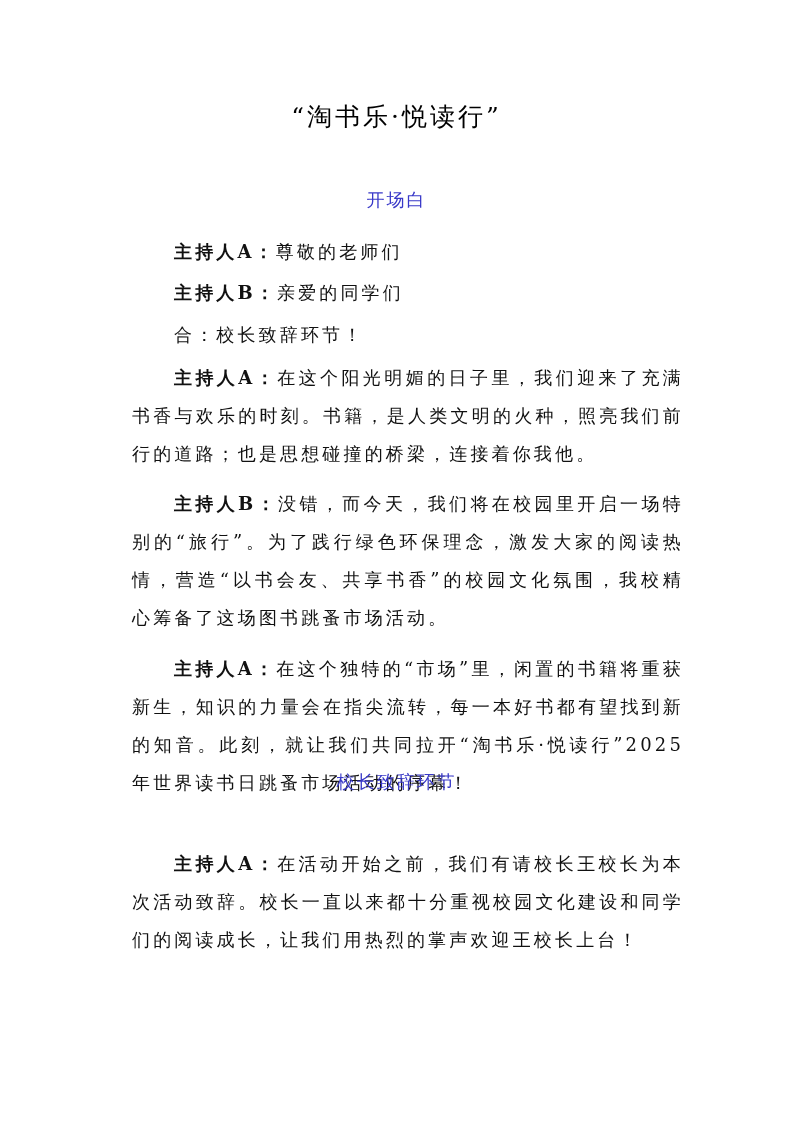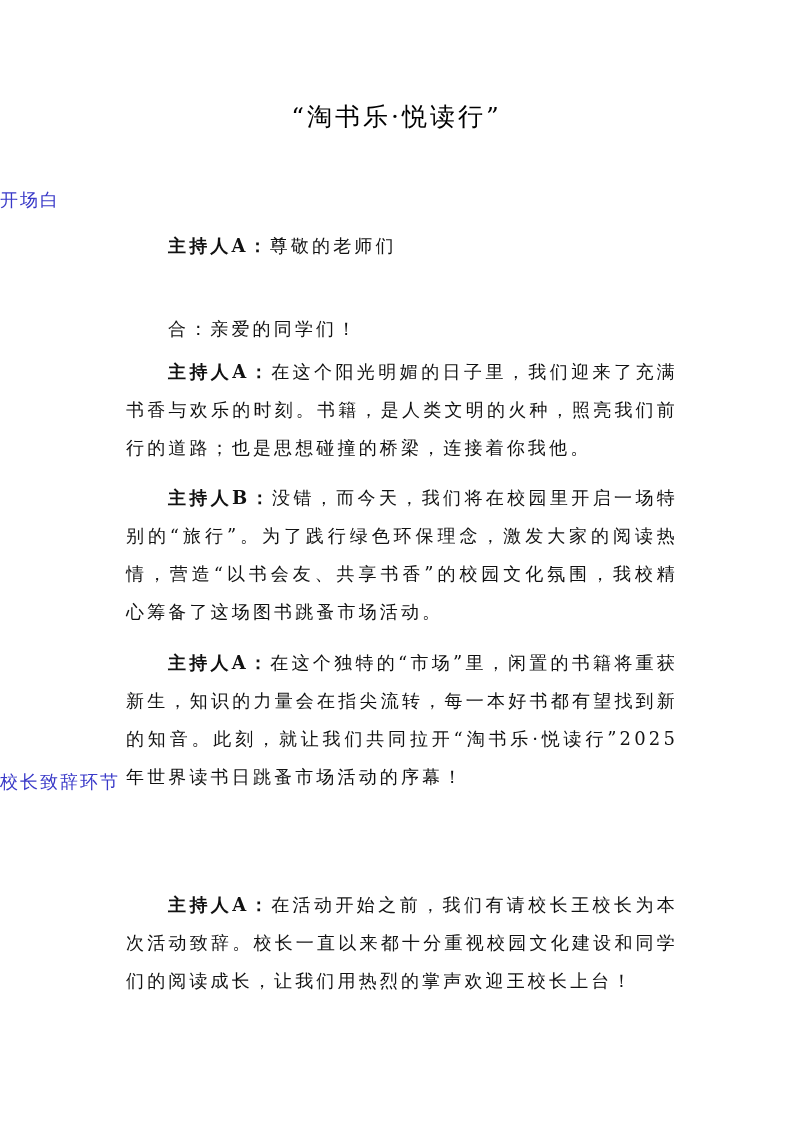--- a/index.html
+++ b/index.html
@@ -3,49 +3,52 @@
   <meta charset="utf-8">
   <style>
     html, body { margin: 0; padding: 0; background: #ffffff; }
     body { width: 793px; height: 1122px; position: relative; overflow: hidden;
            font-family: "DejaVu Serif", "Liberation Serif", serif; color: #111; }
     .page { position: absolute; left: 0; top: 0; width: 682px; height: 1122px; background: #fff; }
     .title { position: absolute; left: 0; width: 793px; text-align: center;
              font-size: 25px; letter-spacing: 1px; color: #000; line-height: 30px; }
     .t1 { top: 102px; letter-spacing: 3px; }
     .t2 { top: 142px; }
-    .section { position: absolute; left: 0; width: 793px; text-align: left;
+    .section { position: absolute; left: 0; width: 793px; text-align: center;
                font-size: 18px; color: #3838c8; letter-spacing: 2px; line-height: 24px; }
     .para { position: absolute; left: 122px; width: 552px; font-size: 18px;
-            line-height: 38px; letter-spacing: 3.15px; text-align: justify; margin: 4px; }
+            line-height: 38px; letter-spacing: 3.15px; text-align: justify; margin: 10px; }
     .indent { text-indent: 42px; }
     .speaker { font-weight: bold; }
   </style>
 </head>
 <body>
 
 <div class="page">
   <div class="title t1">“淘书乐·悦读行”</div>
 
   <div class="section" style="top:188px;">开场白</div>
 
   <p class="para indent" style="top:223px;">
     <span class="speaker">主持人A：</span><span>尊敬的老师们</span>
   </p>
+  <p class="para indent" style="top:264px;">
+    <span class="speaker">主持人B：</span><span>亲爱的同学们</span>
+  </p>
   <p class="para indent" style="top:306px;">
-    <span>合：亲爱的同学们！</span>
+    <span>合：校长致辞环节！</span>
   </p>
   <p class="para indent" style="top:475px;">
     <span class="speaker">主持人B：</span><span>没错，而今天，我们将在校园里开启一场特别的“旅行”。为了践行绿色环保理念，激发大家的阅读热情，营造“以书会友、共享书香”的校园文化氛围，我校精心筹备了这场图书跳蚤市场活动。</span>
   </p>
   <p class="para indent" style="top:349px;">
     <span class="speaker">主持人A：</span><span>在这个阳光明媚的日子里，我们迎来了充满书香与欢乐的时刻。书籍，是人类文明的火种，照亮我们前行的道路；也是思想碰撞的桥梁，连接着你我他。</span>
   </p>
   <p class="para indent" style="top:640px;">
     <span class="speaker">主持人A：</span><span>在这个独特的“市场”里，闲置的书籍将重获新生，知识的力量会在指尖流转，每一本好书都有望找到新的知音。此刻，就让我们共同拉开“淘书乐·悦读行”2025年世界读书日跳蚤市场活动的序幕！</span>
   </p>
 
   <div class="section" style="top:770px;">校长致辞环节</div>
 
-  <p class="para indent" style="top:882px;">
+  <p class="para indent" style="top:835px;">
     <span class="speaker">主持人A：</span><span>在活动开始之前，我们有请校长王校长为本次活动致辞。校长一直以来都十分重视校园文化建设和同学们的阅读成长，让我们用热烈的掌声欢迎王校长上台！</span>
   </p>
 </div>
 
 </body></html>

